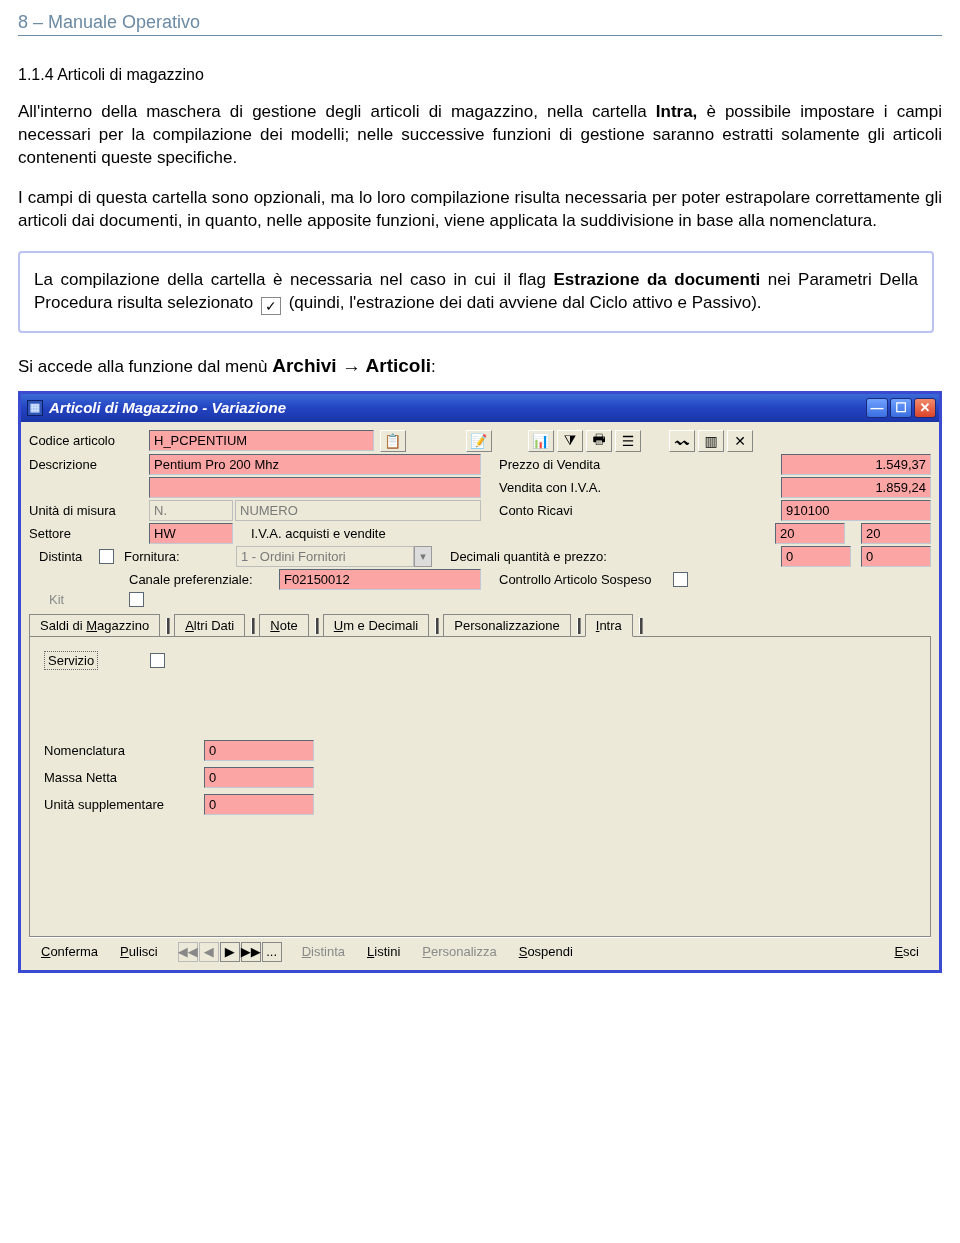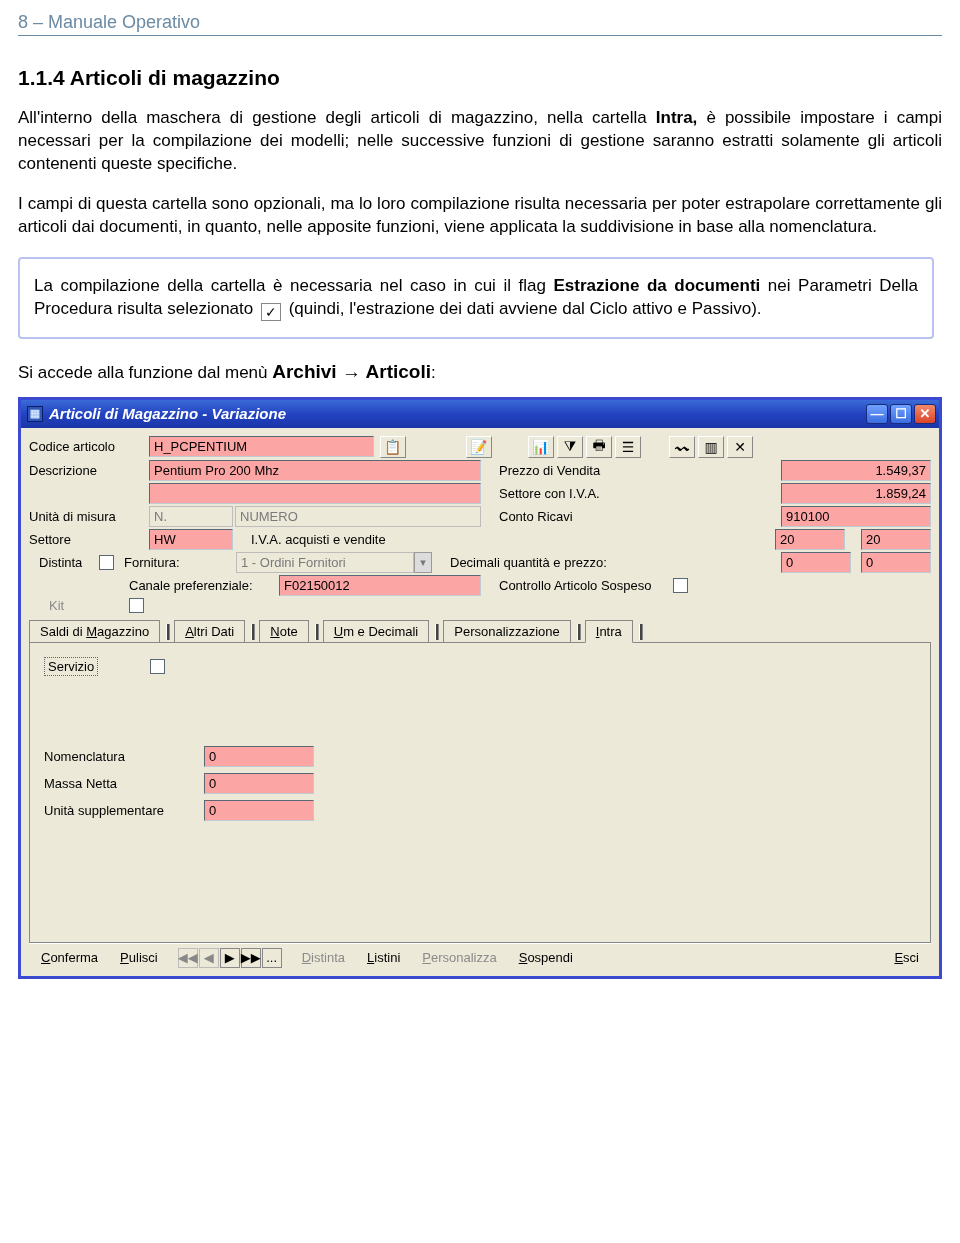--- a/index.html
+++ b/index.html
@@ -15,22 +15,22 @@
   }
   .page-header {
     color: #6b8aa3;
     font-family: Verdana, Geneva, sans-serif;
     font-size: 18px;
     border-bottom: 1px solid #6b8aa3;
     padding-bottom: 2px;
     margin-bottom: 30px;
   }
   .section-heading {
-    font-weight: bold;
-    font-size: 21px;
+    font-weight: normal;
+    font-size: 16px;
     margin-bottom: 16px;
   }
   .body-para {
     font-size: 17px;
     line-height: 1.35;
     margin-bottom: 14px;
     text-align: justify;
   }
   .bold { font-weight: bold; }
   .callout {
@@ -249,21 +249,21 @@
       <div class="row">
         <span class="lbl">Descrizione</span>
         <input class="inp" style="width: 332px;" value="Pentium Pro 200 Mhz">
         <span class="smalllbl" style="width:160px">Prezzo di Vendita</span>
         <input class="inp right" style="width: 150px; margin-left: auto;" value="1.549,37">
       </div>
 
       <div class="row">
         <span class="lbl"></span>
         <input class="inp" style="width: 332px;" value="">
-        <span class="smalllbl" style="width:160px">Settore con I.V.A.</span>
+        <span class="smalllbl" style="width:160px">Vendita con I.V.A.</span>
         <input class="inp right" style="width: 150px; margin-left: auto;" value="1.859,24">
       </div>
 
       <div class="row">
         <span class="lbl">Unità di misura</span>
         <input class="inp ro" style="width: 84px;" value="N.">
         <input class="inp ro" style="width: 246px; margin-left: 2px;" value="NUMERO">
         <span class="smalllbl" style="width:160px">Conto Ricavi</span>
         <input class="inp" style="width: 150px; margin-left: auto;" value="910100">
       </div>

